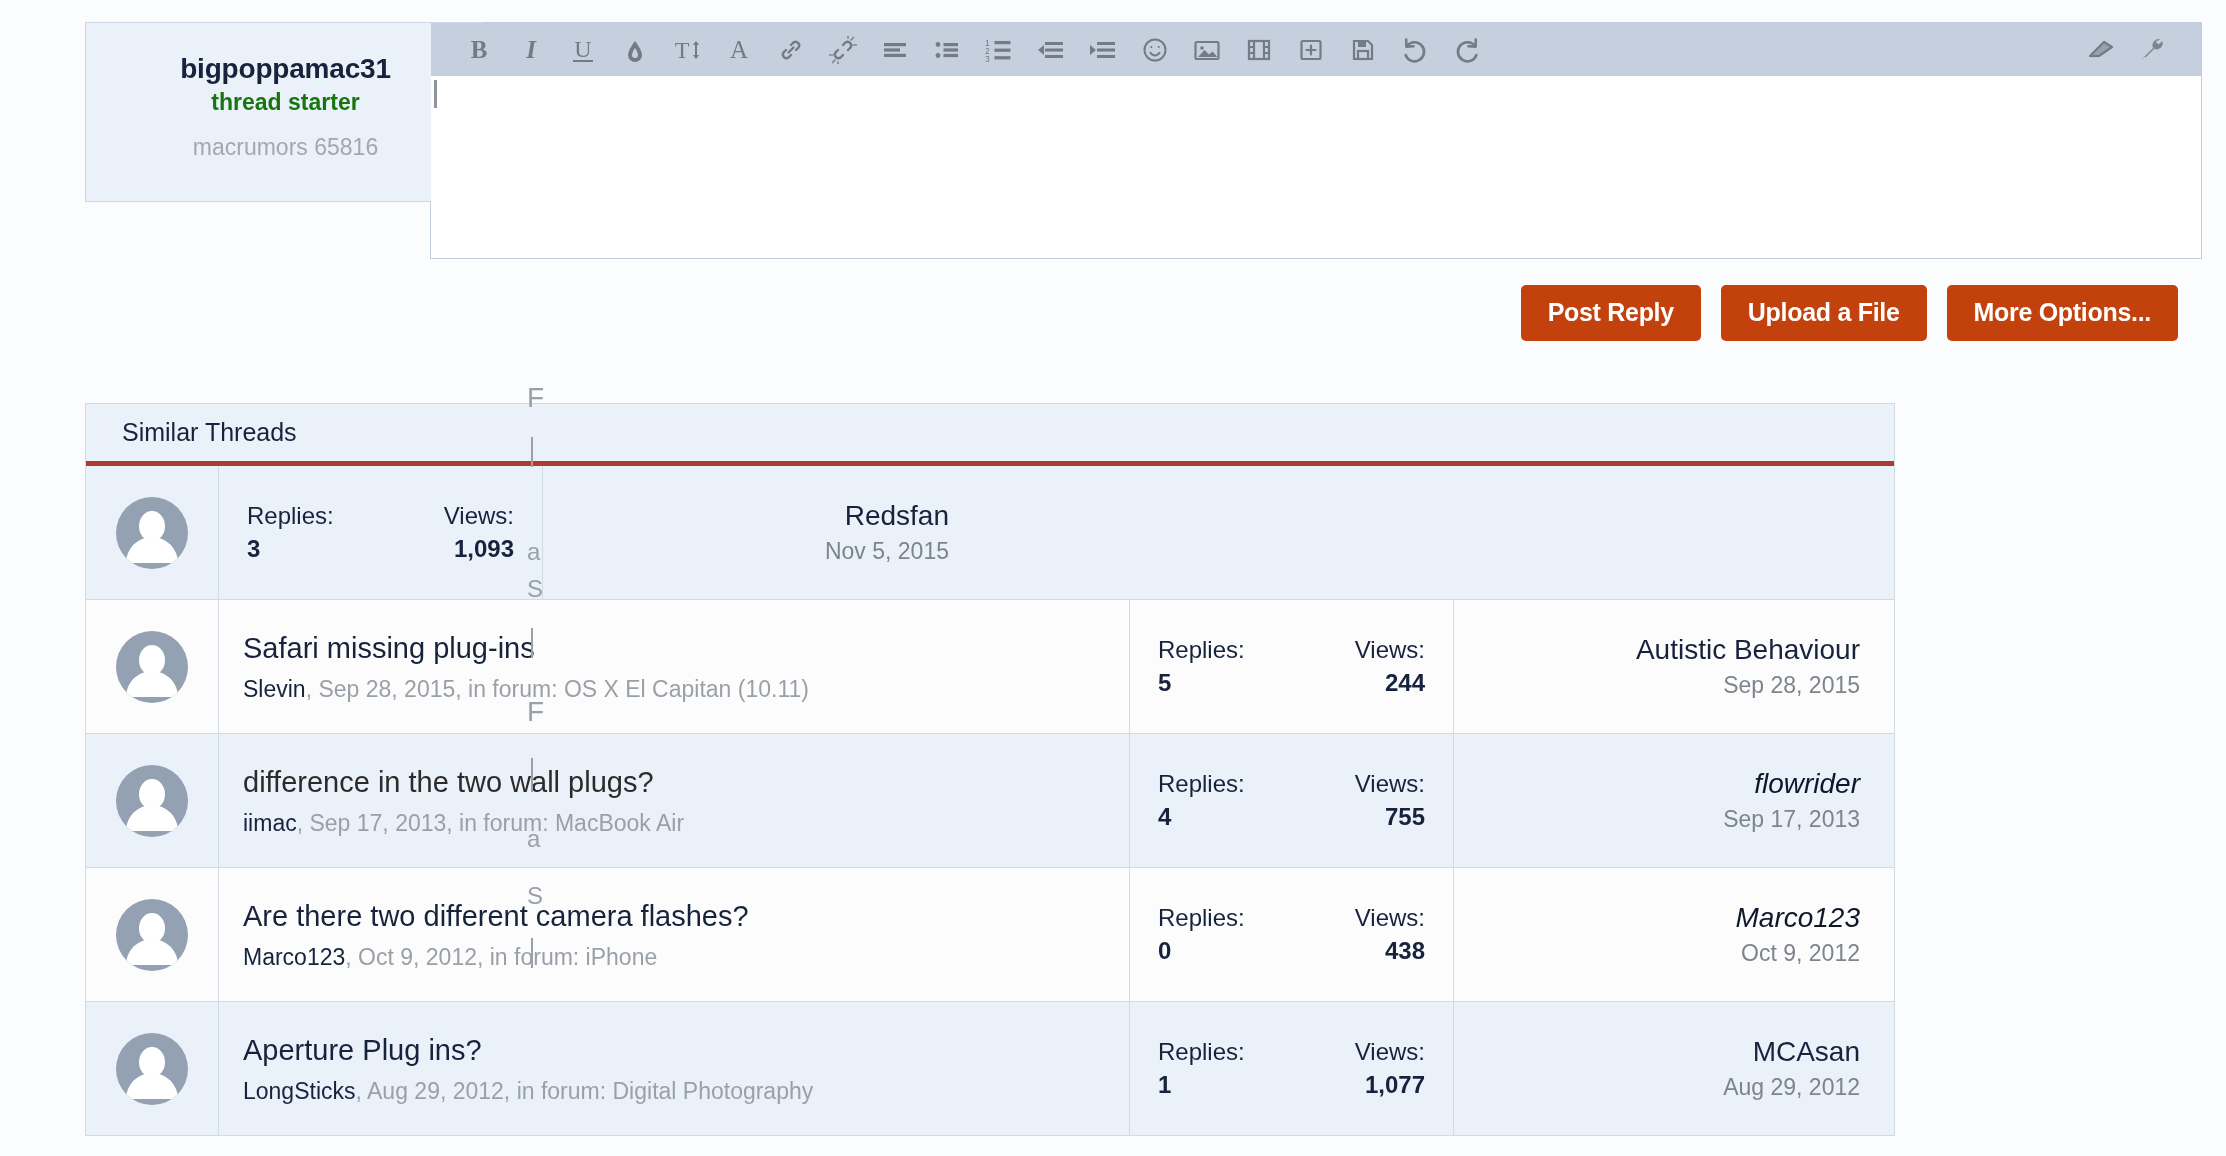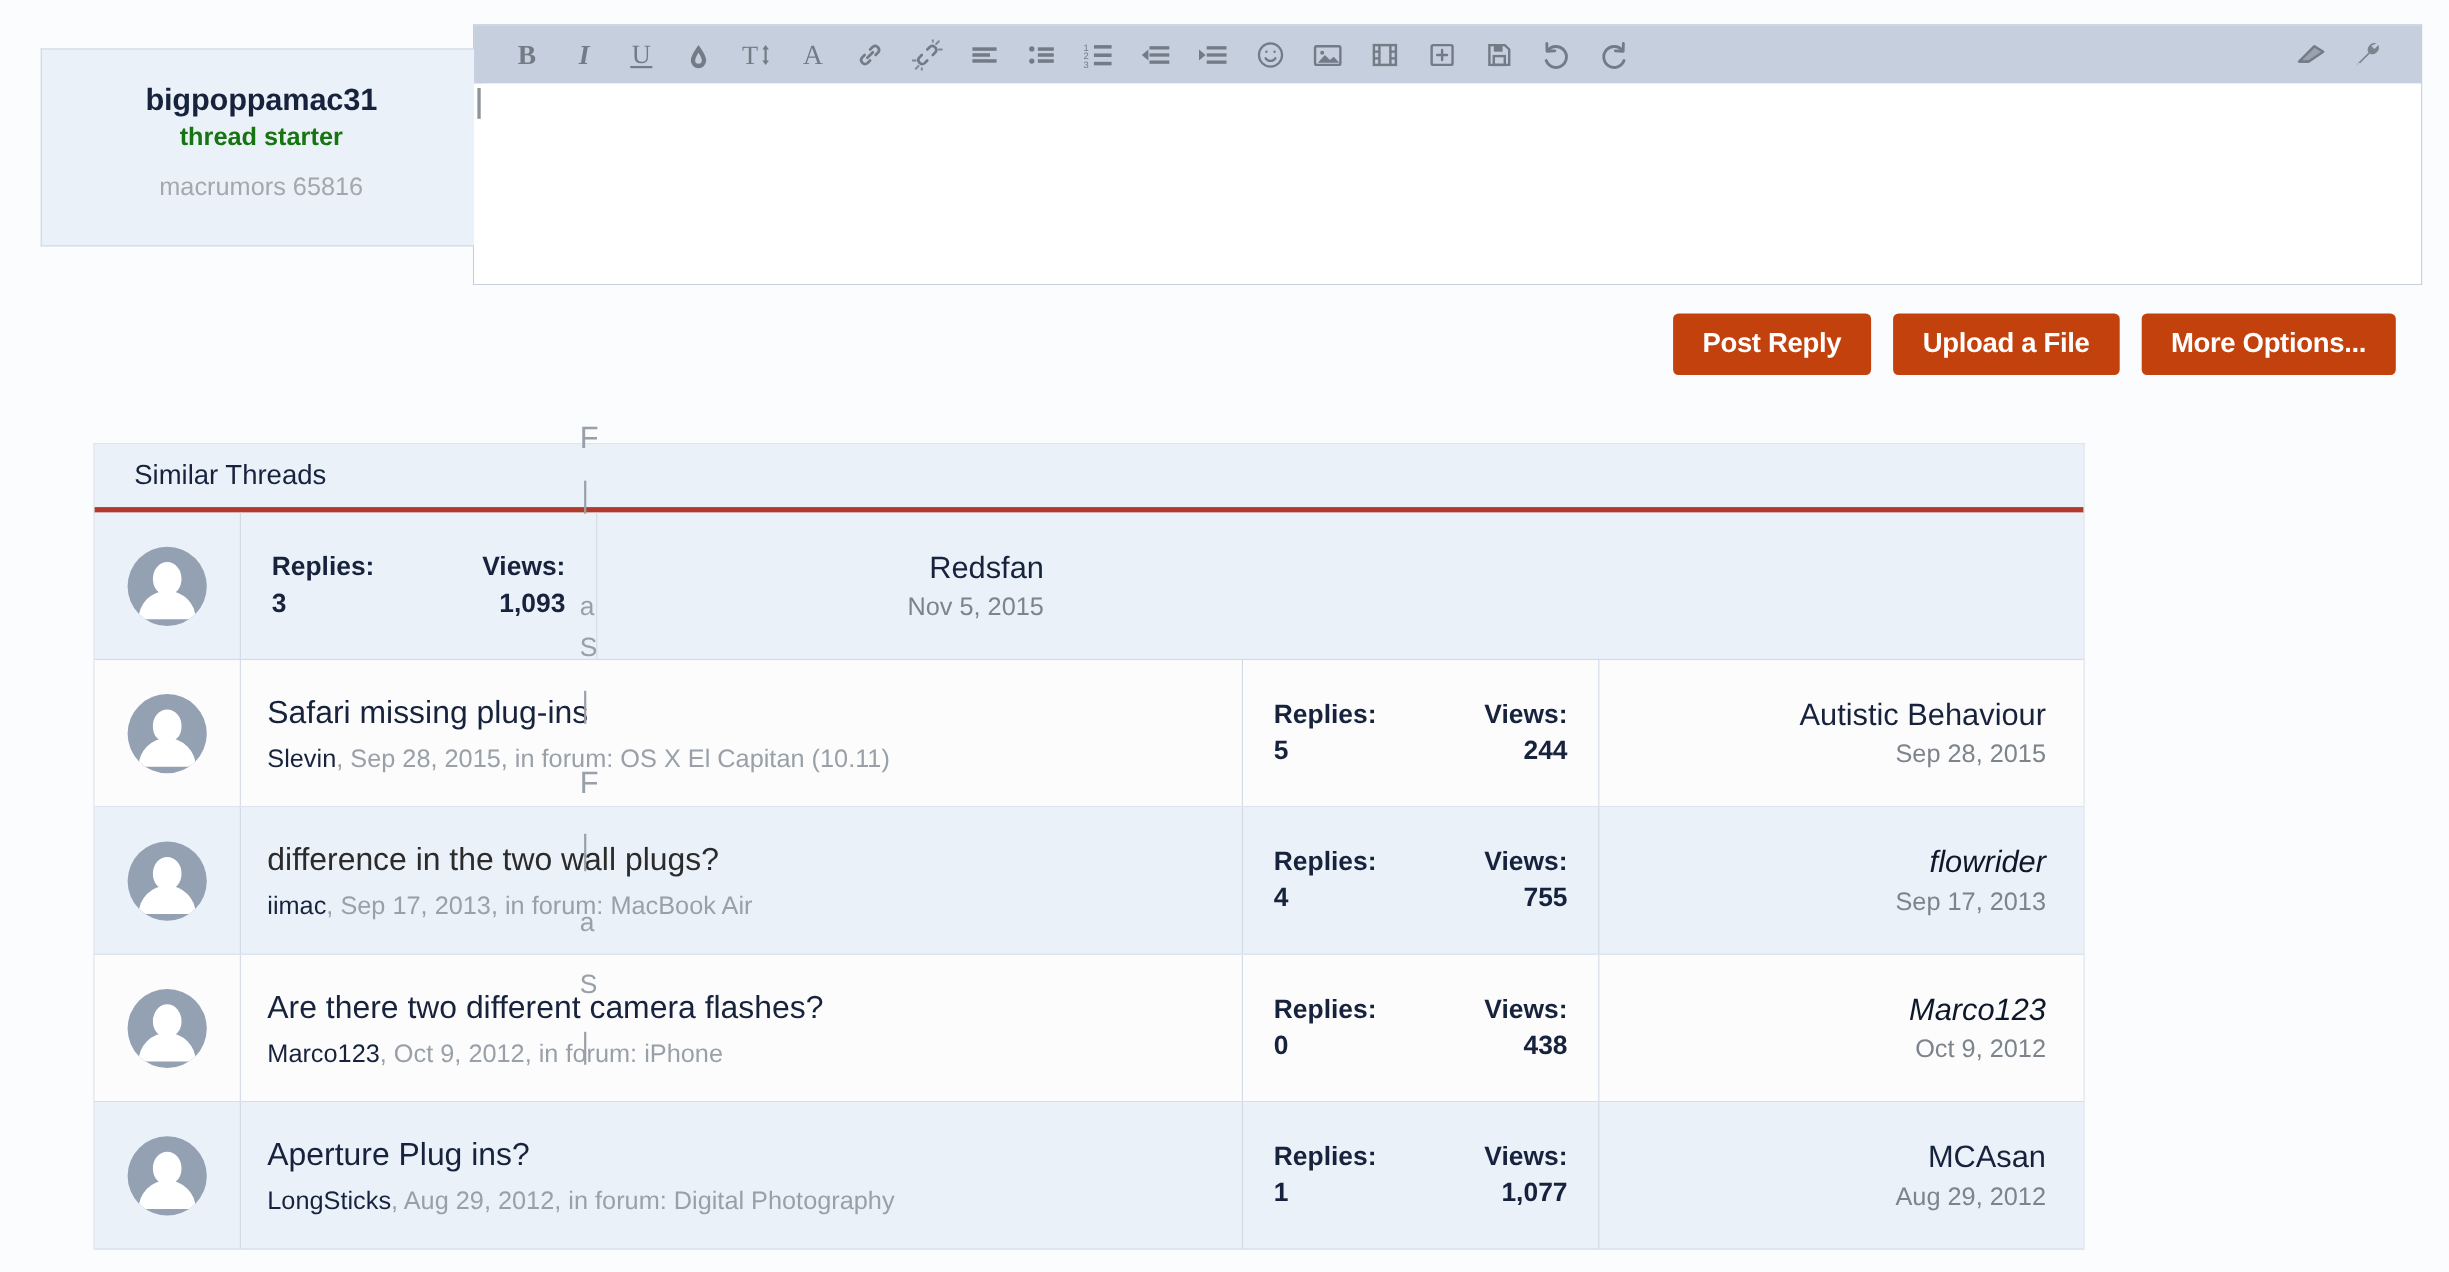--- a/index.html
+++ b/index.html
@@ -9,21 +9,21 @@
     background:#fbfcfd;
     font-family:"Liberation Sans", sans-serif;
     overflow:hidden;
     position:relative;
   }
 
   
   .top-area { display:flex; padding-top:22px; }
 
   
-  .author-col { width:430px; padding-left:37px; position:relative;margin-top:22px; }
+  .author-col { width:430px; padding-left:85px; position:relative; }
   .author-card {
     background:#eaf1f9;
     border:1px solid #cdd8e6;
     border-right:none;
     padding:30px 26px 36px 26px;
     text-align:center;
     position:relative;
     width:400px;
     min-height:180px;
   }
@@ -165,21 +165,21 @@
   .t-meta .author { color:#17233d; }
 
   .cell-stats {
     flex:0 0 324px;
     padding:26px 28px;
     display:flex; flex-direction:column; justify-content:center;
     border-right:1px solid #d2dae6;
     font-size:24px;
     color:#17233d;
   }
-  .stat-line { display:flex; justify-content:space-between;font-weight:bold; }
+  .stat-line { display:flex; justify-content:space-between; }
   .stat-line.labels { margin-bottom:5px; }
   .stat-line.values { font-weight:bold; }
 
   .cell-last {
     flex:0 0 440px;
     padding:26px 34px 26px 0;
     display:flex; flex-direction:column; justify-content:center;
     text-align:right;
   }
   .last-user { font-size:28px; color:#17233d; line-height:1.22; }

